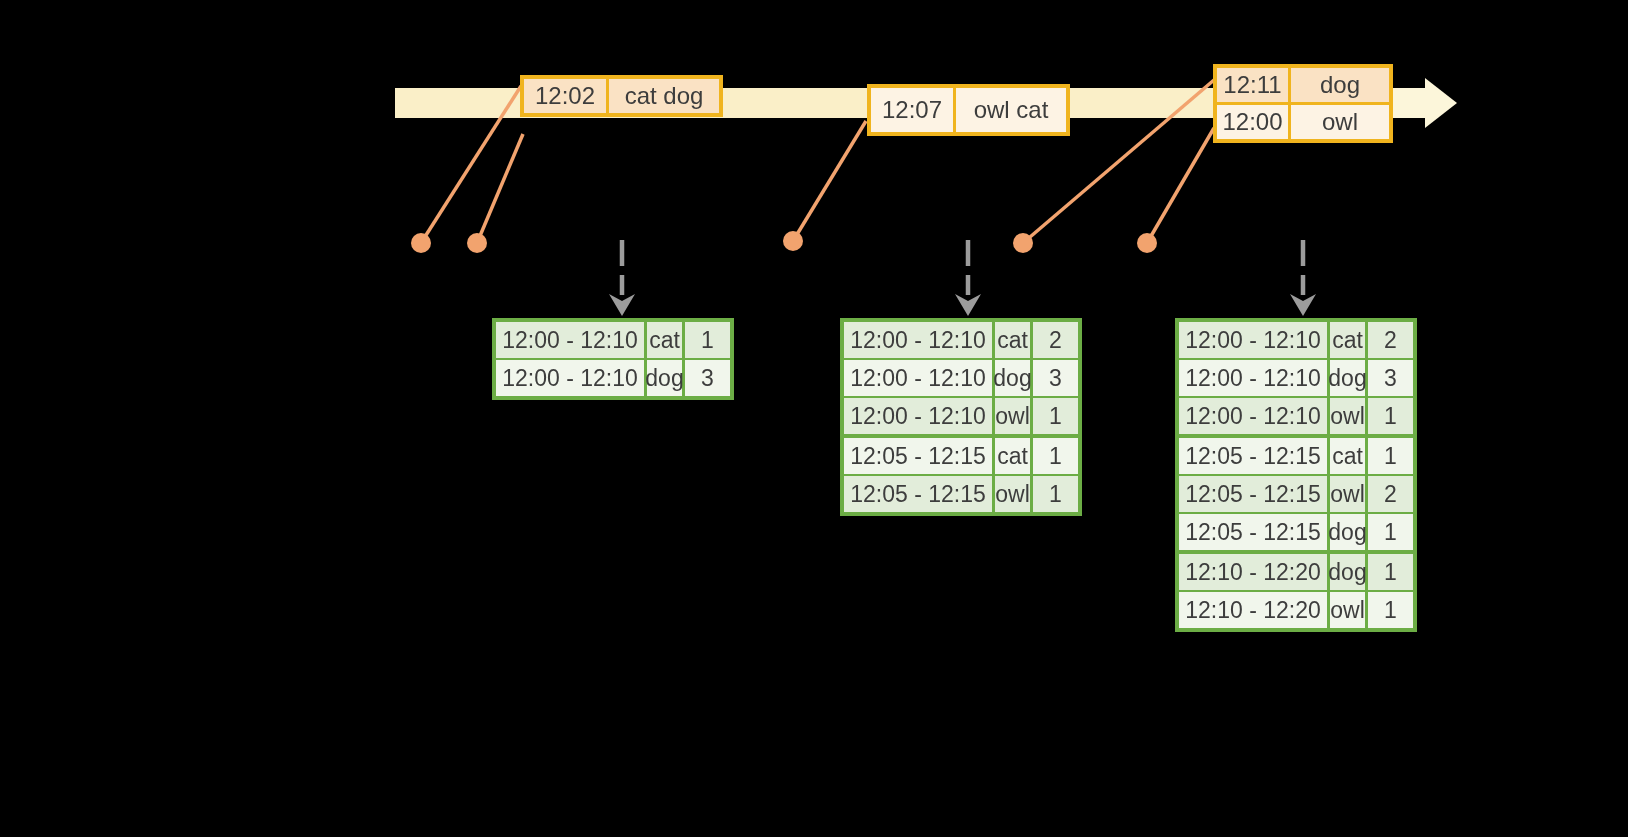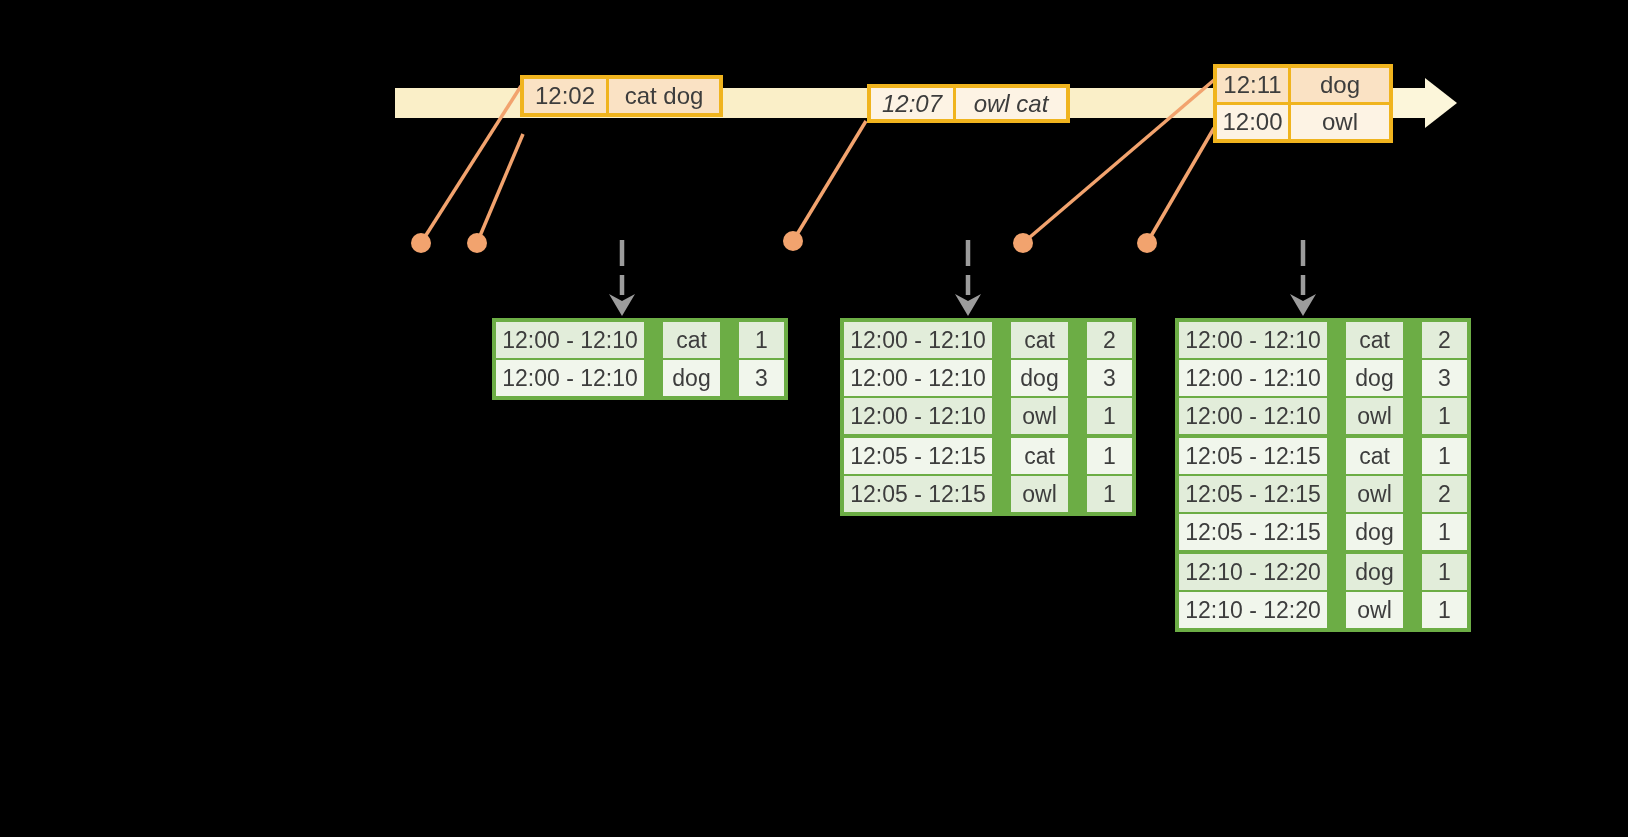--- a/index.html
+++ b/index.html
@@ -20,48 +20,48 @@
   .trig-head { fill:var(--arrow_gray,#9c9c9c); }
 
   
   .etable {
     position:absolute; box-sizing:border-box;
     background:var(--event_border,#f0b41e);
     border:4px solid var(--event_border,#f0b41e);
   }
   .erow { display:flex; column-gap:3px; height:34px; margin-top:3px; }
   .erow:first-of-type { margin-top:0; }
-  .etable.compact .erow { height:31px;font-style:italic; }
+  .etable.compact .erow { height:44px; }
   .erow .cell {
     display:flex; align-items:center; justify-content:center;
     font-size:24px; color:var(--text,#3d3d3d);
   }
   .erow .time  { width:82px; }
   .erow .words { width:110px; }
   .etable.narrow .erow .time  { width:71px; }
   .etable.narrow .erow .words { width:98px; }
   .erow:nth-of-type(odd)  .cell { background:var(--event_row_alt,#fae2c4); }
   .erow:nth-of-type(even) .cell { background:var(--event_row,#fdf3e4); }
   .etable.start-light .erow .cell { background:var(--event_row,#fdf3e4); }
 
   
   .rtable {
     position:absolute; box-sizing:border-box;
     background:var(--result_border,#6cad45);
     border:4px solid var(--result_border,#6cad45);
   }
-  .rrow { display:flex; column-gap:19px; height:36px; margin-top:2px; }
+  .rrow { display:flex; column-gap:3px; height:36px; margin-top:2px; }
   .rrow:first-of-type { margin-top:0; }
   .rrow.group-start { margin-top:4px; }
   .rrow .cell {
     display:flex; align-items:center; justify-content:center;
     font-size:23px; color:var(--text,#3d3d3d);
   }
   .rrow .window { width:148px; }
-  .rrow .word   { width:57px; }
+  .rrow .word   { width:35px; }
   .rrow .count  { width:45px; }
   .rrow:nth-of-type(odd)  .cell { background:var(--result_row_alt,#e2edda); }
   .rrow:nth-of-type(even) .cell { background:var(--result_row,#f1f6ec); }
 </style>
 </head>
 <body>
 
 <div class="canvas">
 
   <svg class="layer" width="1628" height="837" viewBox="0 0 1628 837">

